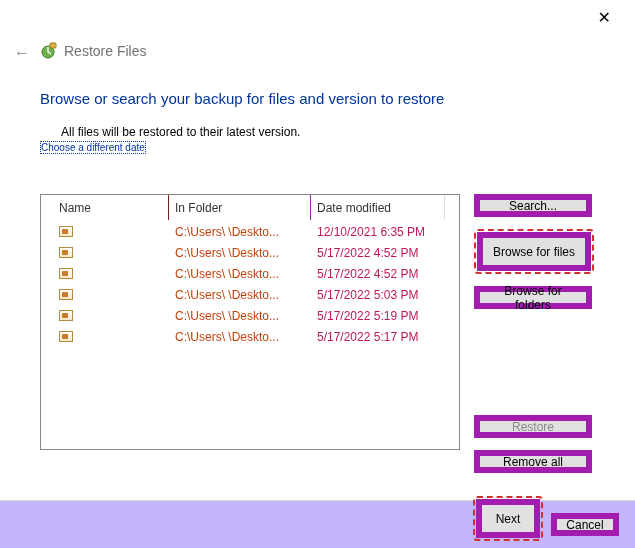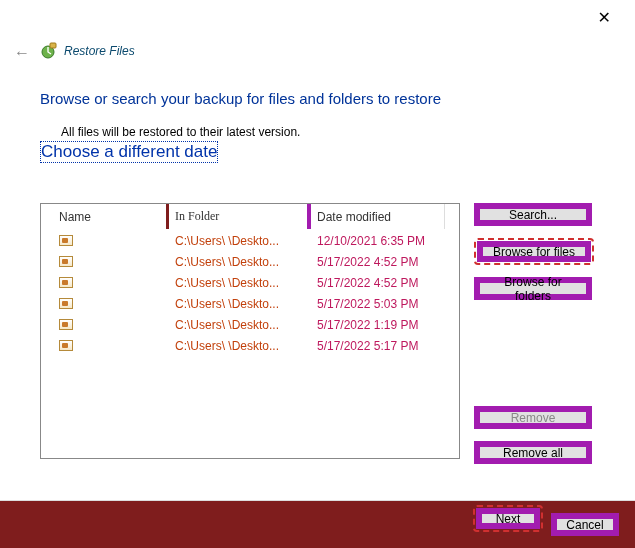--- a/index.html
+++ b/index.html
@@ -31,62 +31,61 @@
     font-size: 16px;
     color: #888;
     padding: 2px 4px;
     cursor: pointer;
   }
   .wizard-icon {
     width: 18px; height: 18px;
     display: inline-block;
   }
   .wizard-title {
-    font-size: 12px;
-    color: #0c4a6e;
-    font-style: italic;
+    font-size: 14px;
+    color: #737373;
   }
   .heading {
     color: #003399;
     font-size: 15px;
     padding: 28px 0 0 40px;
   }
   .subtext {
     padding: 18px 0 0 61px;
     font-size: 12px;
   }
   .choose-link {
     color: #0033aa;
     border: 1px dotted #0033aa;
     display: inline-block;
     margin: 2px 0 0 40px;
     cursor: pointer;
-    font-size: 17px;
+    font-size: 10px;
   }
   .main-area {
     display: flex;
     padding: 40px 0 0 40px;
     gap: 14px;
   }
   .list-box {
     border: 1px solid #888;
     width: 420px;
     height: 256px;
     overflow: hidden;
   }
   .list-header {
     display: flex;
     font-size: 12px;
     color: #333;
     border-bottom: 1px solid transparent;
     height: 26px;
     align-items: center;
   }
-  .col-name { width: 128px; padding-left: 18px; border-right: 3px solid #7f1d1d; height:100%; display:flex; align-items:center; }
-  .col-folder { width: 142px; padding-left: 6px; border-right: 4px solid #a21caf; height:100%; display:flex; align-items:center;font-family:Liberation Serif, serif; }
+  .col-name { width: 128px; padding-left: 18px; border-right: 1px solid #7f1d1d; height:100%; display:flex; align-items:center; }
+  .col-folder { width: 142px; padding-left: 6px; border-right: 1px solid #a21caf; height:100%; display:flex; align-items:center; }
   .col-date { flex: 1; padding-left: 6px; border-right: 1px solid #ddd; height:100%; display:flex; align-items:center;text-align:right; }
   .col-end { width: 14px; height:100%; }
   .list-body { }
   .row {
     display: flex;
     height: 21px;
     align-items: center;
     font-size: 12px;
   }
   .row .cell-icon { width: 128px; padding-left: 18px; display:flex; align-items:center; }
@@ -128,27 +127,27 @@
     color: #888;
     cursor: default;
   }
   .highlighted {
     border: 2px dashed #d03030;
     border-radius: 4px;
     padding: 1px;
     display:inline-block;
     margin-bottom: 12px;
   }
-  .highlighted .win-btn { margin-bottom: 0; width: 114px; height: 21px; }
+  .highlighted .win-btn { margin-bottom: 0; width: 114px; height: 39px; }
   .gap-big { height: 94px; }
   .footer-bar {
     position: absolute;
     left: 0; right: 0; bottom: 0;
     height: 48px;
-    background: #7f1d1d;
+    background: #c4b5fd;
     border-top: 1px solid #ddd;
     display: flex;
     justify-content: flex-end;
     align-items: center;
     gap: 8px;
     padding-right: 16px;
   }
   .footer-bar .win-btn { width: 68px; margin-bottom:0; }
   .footer-bar .highlighted .win-btn { width: 64px; }
 </style>
@@ -164,21 +163,21 @@
   <span class="wizard-icon">
     <svg viewBox="0 0 18 18">
         <circle cx="8" cy="10" r="6" fill="#6db24a" stroke="#3a7a2a"></circle>
         <path d="M8 5 v5 l3 2" stroke="#fff" stroke-width="1.4" fill="none"></path>
         <rect x="10" y="1" width="6" height="5" rx="1" fill="#d9b44a" stroke="#a07a1a"></rect>
       </svg>
   </span>
   <span class="wizard-title">Restore Files</span>
 </div>
 
-<div class="heading">Browse or search your backup for files and folders to restore</div>
+<div class="heading">Browse or search your backup for files and version to restore</div>
 <div class="subtext">All files will be restored to their latest version.</div>
 <span class="choose-link">Choose a different date</span>
 
 <div class="main-area">
   <div class="list-box">
     <div class="list-header">
       <div class="col-name">Name</div>
       <div class="col-folder">In Folder</div>
       <div class="col-date">Date modified</div>
       <div class="col-end"></div>
@@ -210,40 +209,40 @@
             <span class="file-icon"></span>
           </div>
         <div class="cell-folder">C:\Users\        \Deskto...</div>
         <div class="cell-date">5/17/2022 5:03 PM</div>
       </div>
       <div class="row">
         <div class="cell-icon">
             <span class="file-icon"></span>
           </div>
         <div class="cell-folder">C:\Users\        \Deskto...</div>
-        <div class="cell-date">5/17/2022 1:19 PM</div>
+        <div class="cell-date">5/17/2022 5:19 PM</div>
       </div>
       <div class="row">
         <div class="cell-icon">
             <span class="file-icon"></span>
           </div>
         <div class="cell-folder">C:\Users\        \Deskto...</div>
         <div class="cell-date">5/17/2022 5:17 PM</div>
       </div>
     </div>
   </div>
 
   <div class="side-buttons">
     <button class="win-btn">Search...</button>
     <span class="highlighted">
       <button class="win-btn">Browse for files</button>
     </span>
     <button class="win-btn">Browse for folders</button>
     <div class="gap-big"></div>
-    <button class="win-btn disabled">Remove</button>
+    <button class="win-btn disabled">Restore</button>
     <button class="win-btn">Remove all</button>
   </div>
 </div>
 
 <div class="footer-bar">
   <span class="highlighted">
     <button class="win-btn">Next</button>
   </span>
   <button class="win-btn">Cancel</button>
 </div>

